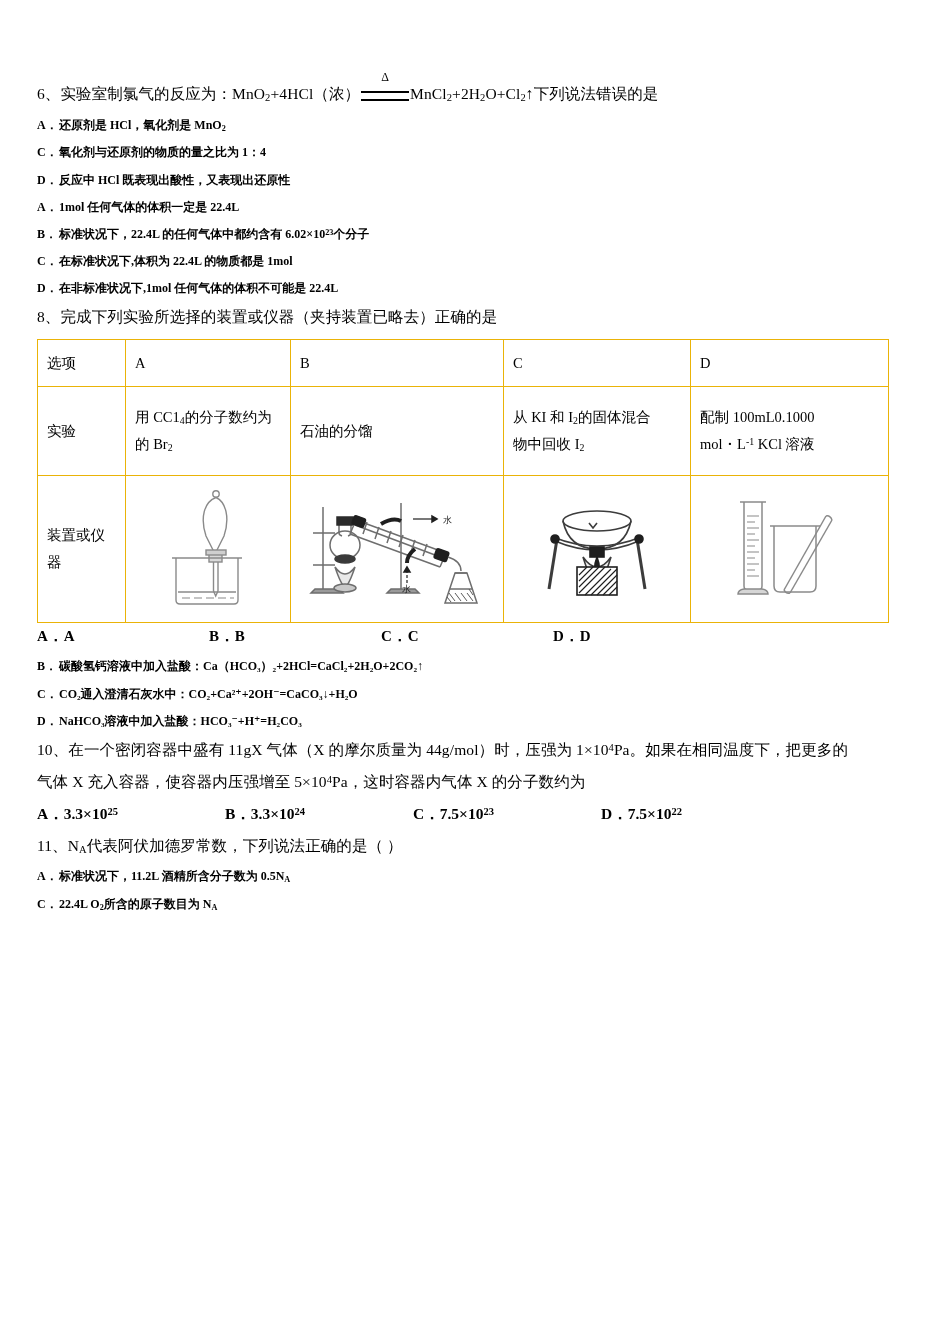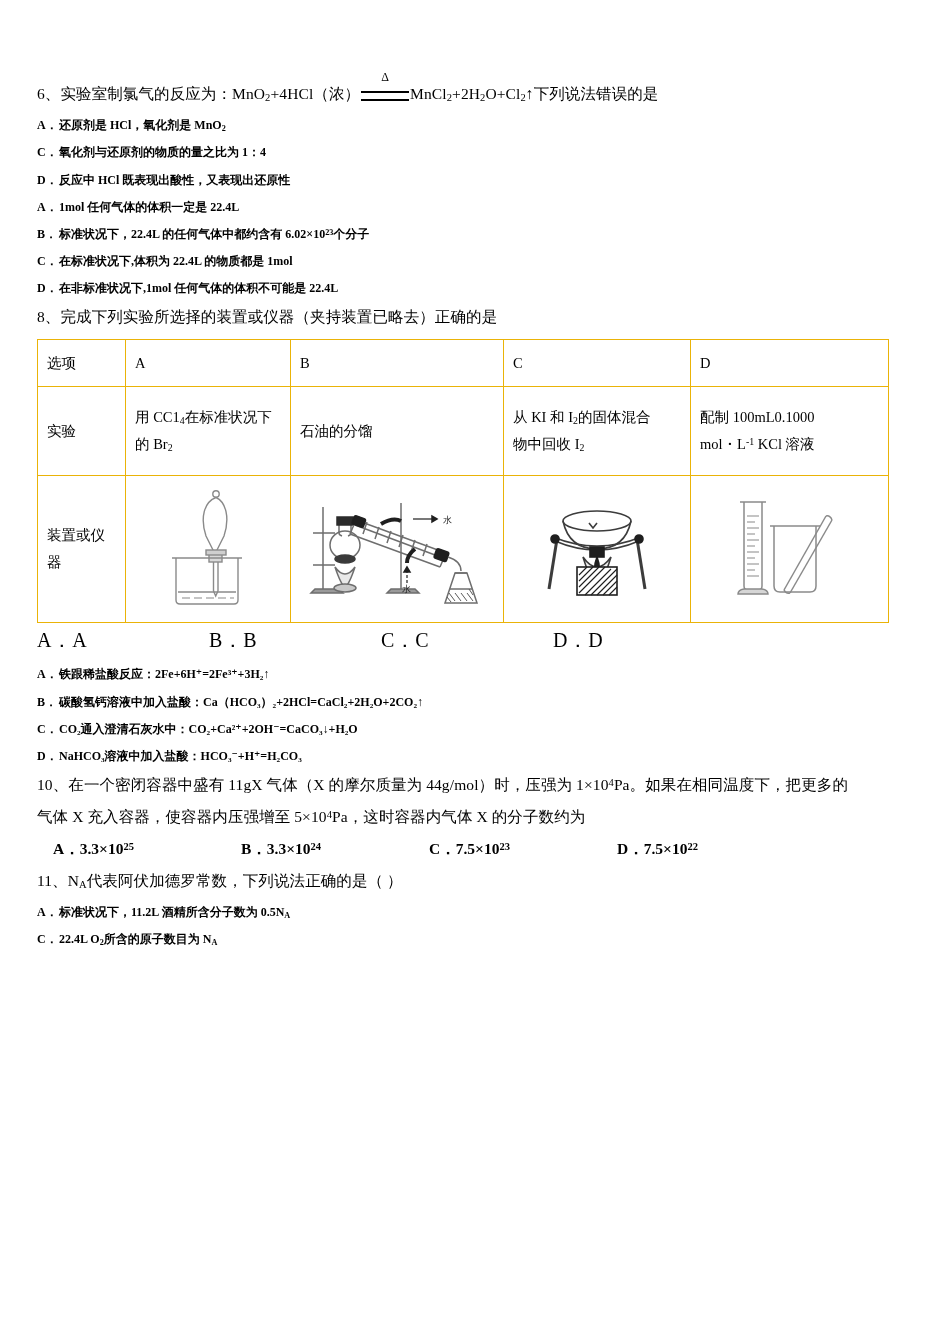--- a/index.html
+++ b/index.html
@@ -110,33 +110,33 @@
   .col-c { width: 187px; }
   .col-d { width: 198px; }
 
   .row-exp td { height: 72px; vertical-align: middle; }
   .row-app td { height: 130px; vertical-align: middle; text-align: center; }
   .row-app td.labelcell { text-align: left; }
 
   .cellline { display: block; }
 
   .ansrow {
-    font-size: 20px;
-    font-weight: normal;
+    font-size: 15px;
+    font-weight: bold;
     margin: 0 0 12px 0;
     letter-spacing: 0.4px;
   }
   .ansrow span.a1 { display: inline-block; width: 172px; }
   .ansrow span.a2 { display: inline-block; width: 172px; }
   .ansrow span.a3 { display: inline-block; width: 172px; }
 
   .choices4 {
     font-size: 15.5px;
     font-weight: bold;
-    margin: 0 0 11px 16px;
+    margin: 0 0 11px 0;
   }
   .choices4 span.c {
     display: inline-block;
     width: 188px;
   }
 
   svg { display: block; margin: 0 auto; }
 </style>
 </head>
 <body>
@@ -192,21 +192,21 @@
         <td class="hdr">选项</td>
         <td class="hdr">A</td>
         <td class="hdr">B</td>
         <td class="hdr">C</td>
         <td class="hdr">D</td>
       </tr>
 
       <tr class="row-exp">
         <td>实验</td>
         <td>
-          <span class="cellline"><span>用 CC1</span><sub>4</sub><span>在标准状况下</span></span>
+          <span class="cellline"><span>用 CC1</span><sub>4</sub><span>的分子数约为</span></span>
           <span class="cellline"><span>的 Br</span><sub>2</sub></span>
         </td>
         <td>
           <span class="cellline"><span>石油的分馏</span></span>
         </td>
         <td>
           <span class="cellline"><span>从 KI 和 I</span><sub>2</sub><span>的固体混合</span></span>
           <span class="cellline"><span>物中回收 I</span><sub>2</sub></span>
         </td>
         <td>
@@ -347,23 +347,20 @@
         </td>
       </tr>
     </tbody>
   </table>
 
   <div class="ansrow">
     <span class="a1">A．A</span><span class="a2">B．B</span><span class="a3">C．C</span><span>D．D</span>
   </div>
 
   <div class="opt">
-    <span class="lab">A．</span><span>铁跟稀盐酸反应：2Fe+6H⁺=2Fe³⁺+3H₂↑</span>
-  </div>
-  <div class="opt">
     <span class="lab">B．</span><span>碳酸氢钙溶液中加入盐酸：Ca（HCO₃）₂+2HCl=CaCl₂+2H₂O+2CO₂↑</span>
   </div>
   <div class="opt">
     <span class="lab">C．</span><span>CO₂通入澄清石灰水中：CO₂+Ca²⁺+2OH⁻=CaCO₃↓+H₂O</span>
   </div>
   <div class="opt">
     <span class="lab">D．</span><span>NaHCO₃溶液中加入盐酸：HCO₃⁻+H⁺=H₂CO₃</span>
   </div>
 
   <div class="qline qstem">

